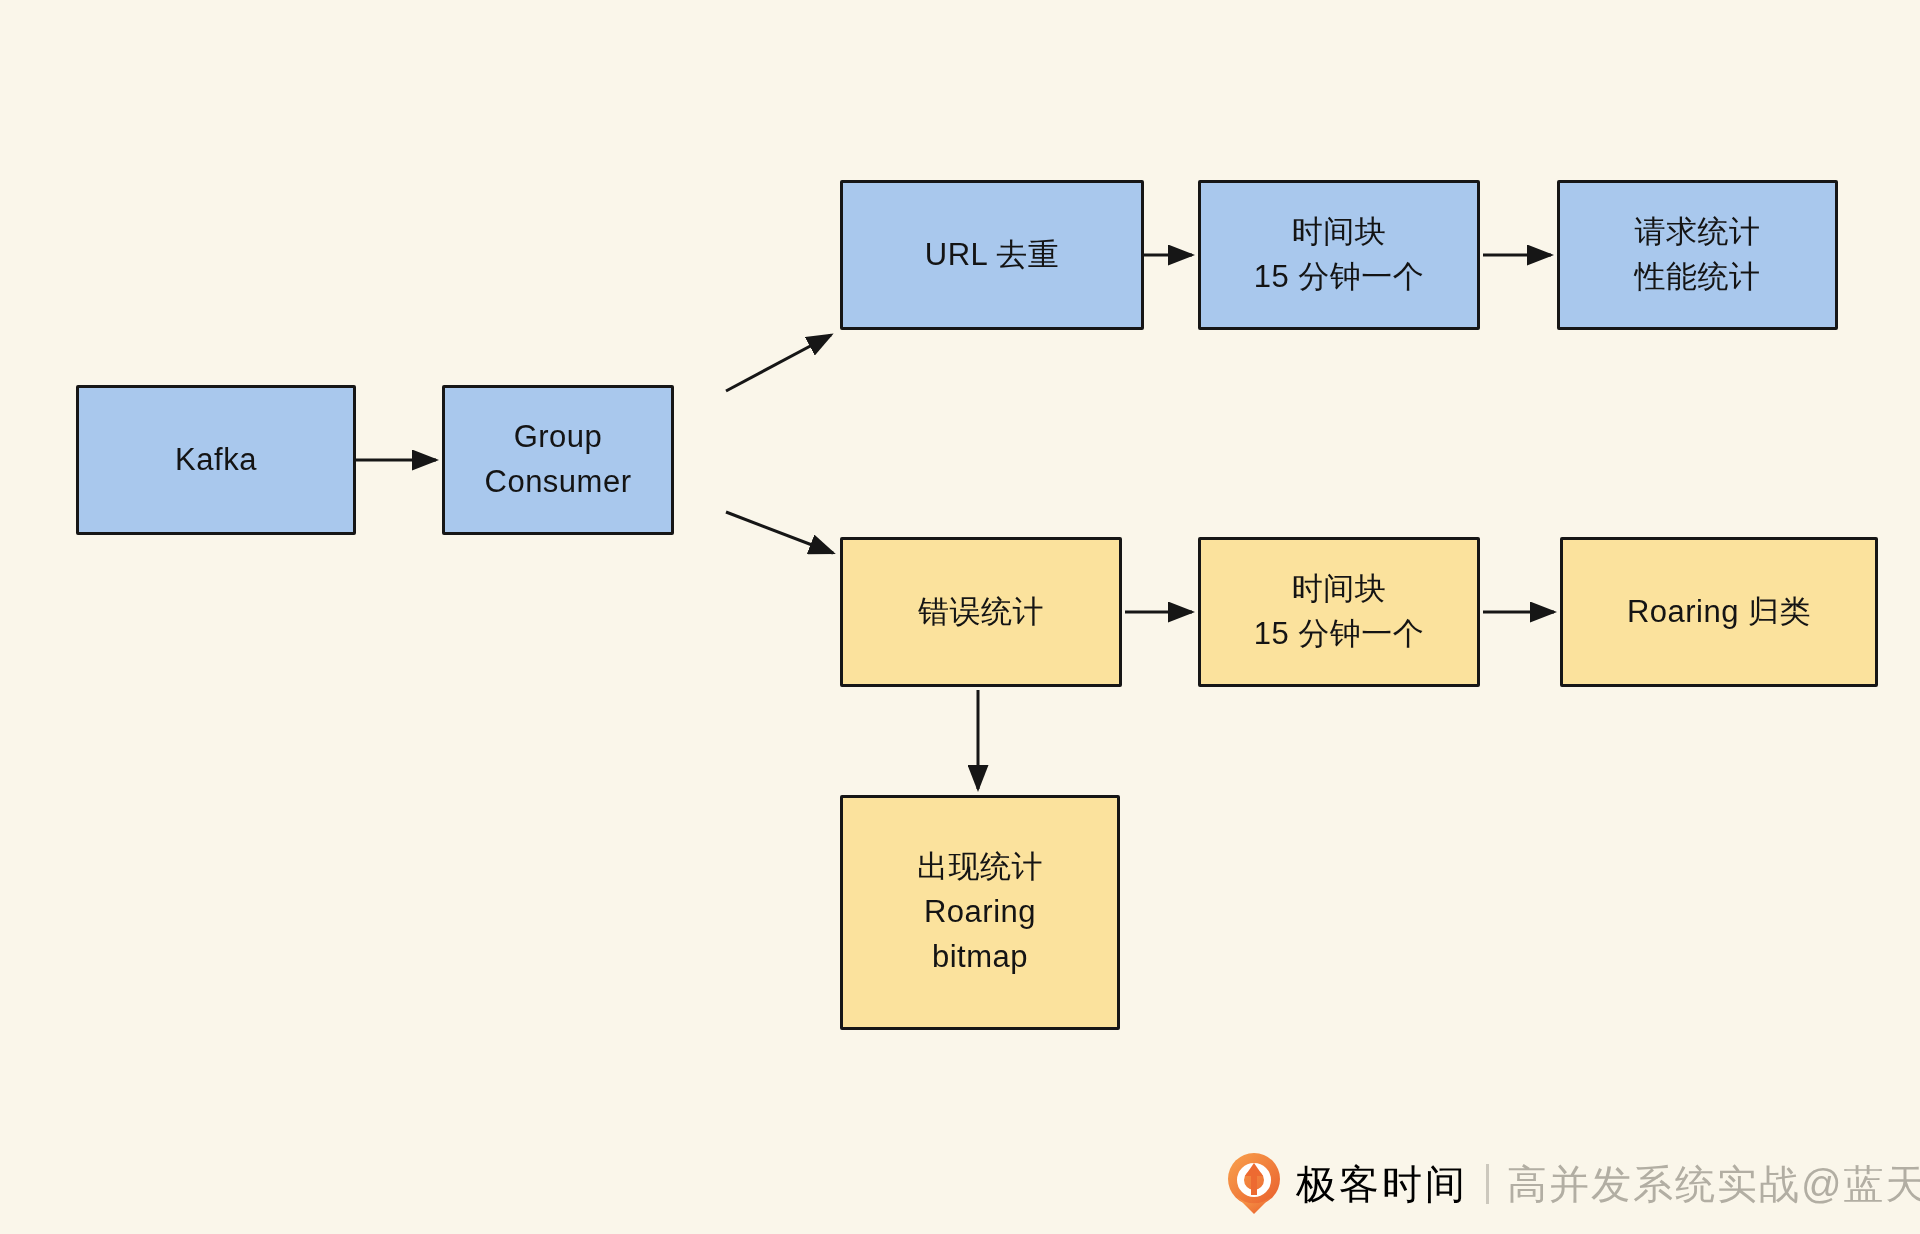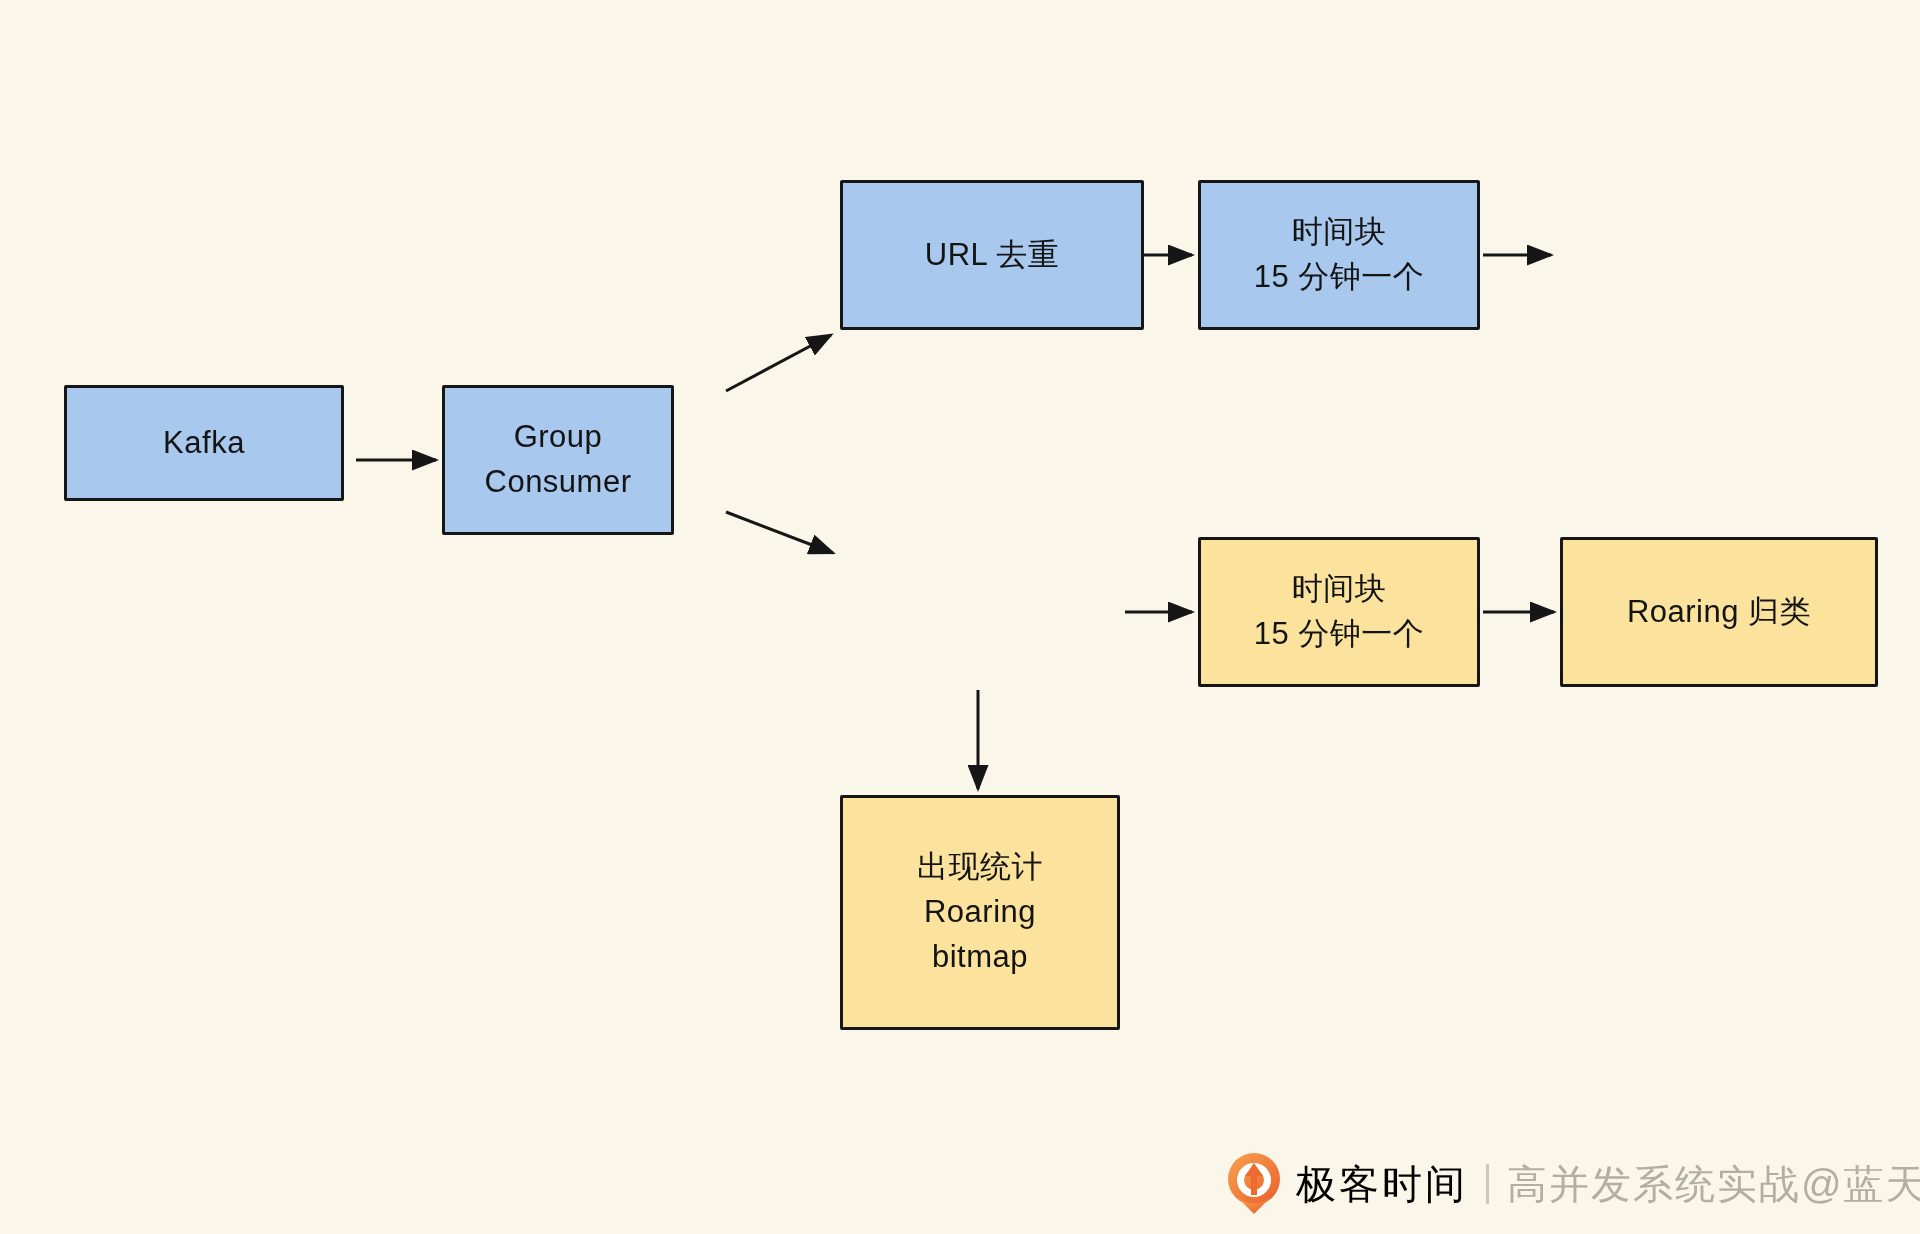--- a/index.html
+++ b/index.html
@@ -95,39 +95,46 @@
     <line x1="356" y1="460" x2="436" y2="460" marker-end="url(#ah)"></line>
     <line x1="726" y1="391" x2="831" y2="335" marker-end="url(#ah)"></line>
     <line x1="1120" y1="255" x2="1192" y2="255" marker-end="url(#ah)"></line>
     <line x1="1483" y1="255" x2="1551" y2="255" marker-end="url(#ah)"></line>
     <line x1="726" y1="512" x2="833" y2="553" marker-end="url(#ah)"></line>
     <line x1="1125" y1="612" x2="1192" y2="612" marker-end="url(#ah)"></line>
     <line x1="1483" y1="612" x2="1554" y2="612" marker-end="url(#ah)"></line>
     <line x1="978" y1="690" x2="978" y2="789" marker-end="url(#ah)"></line>
   </svg>
 
-  <div class="node blue" style="left:64px;top:385px;width:280px;height:116px">
+  <div class="node blue" style="left:76px;top:385px;width:280px;height:150px">
     <span class="label">Kafka</span>
   </div>
 
   <div class="node blue" style="left:442px;top:385px;width:232px;height:150px">
     <span class="label">Group
 Consumer</span>
   </div>
 
   <div class="node blue" style="left:840px;top:180px;width:304px;height:150px">
     <span class="label">URL 去重</span>
   </div>
 
   <div class="node blue" style="left:1198px;top:180px;width:282px;height:150px">
     <span class="label">时间块
 15 分钟一个</span>
   </div>
 
+  <div class="node blue" style="left:1557px;top:180px;width:281px;height:150px">
+    <span class="label">请求统计
+性能统计</span>
+  </div>
 
+  <div class="node yellow" style="left:840px;top:537px;width:282px;height:150px">
+    <span class="label">错误统计</span>
+  </div>
 
   <div class="node yellow" style="left:1198px;top:537px;width:282px;height:150px">
     <span class="label">时间块
 15 分钟一个</span>
   </div>
 
   <div class="node yellow" style="left:1560px;top:537px;width:318px;height:150px">
     <span class="label">Roaring 归类</span>
   </div>
 

